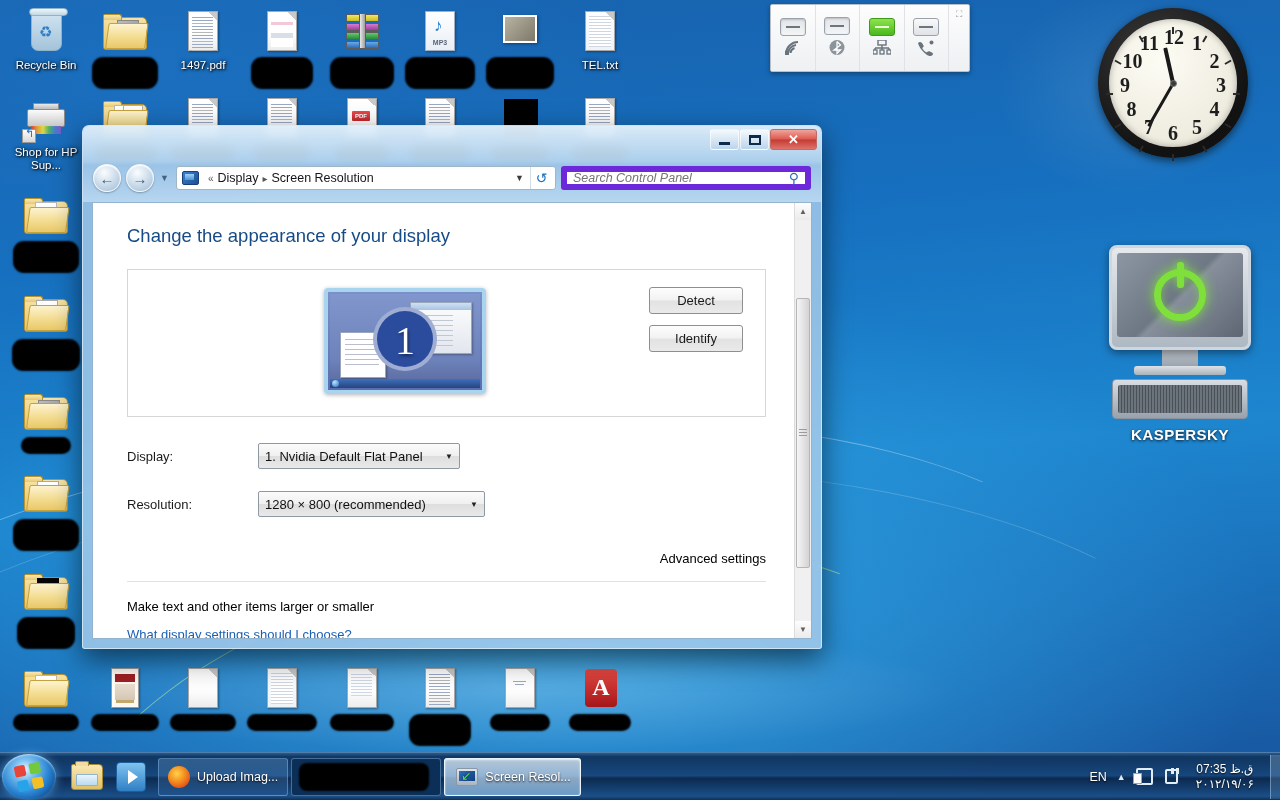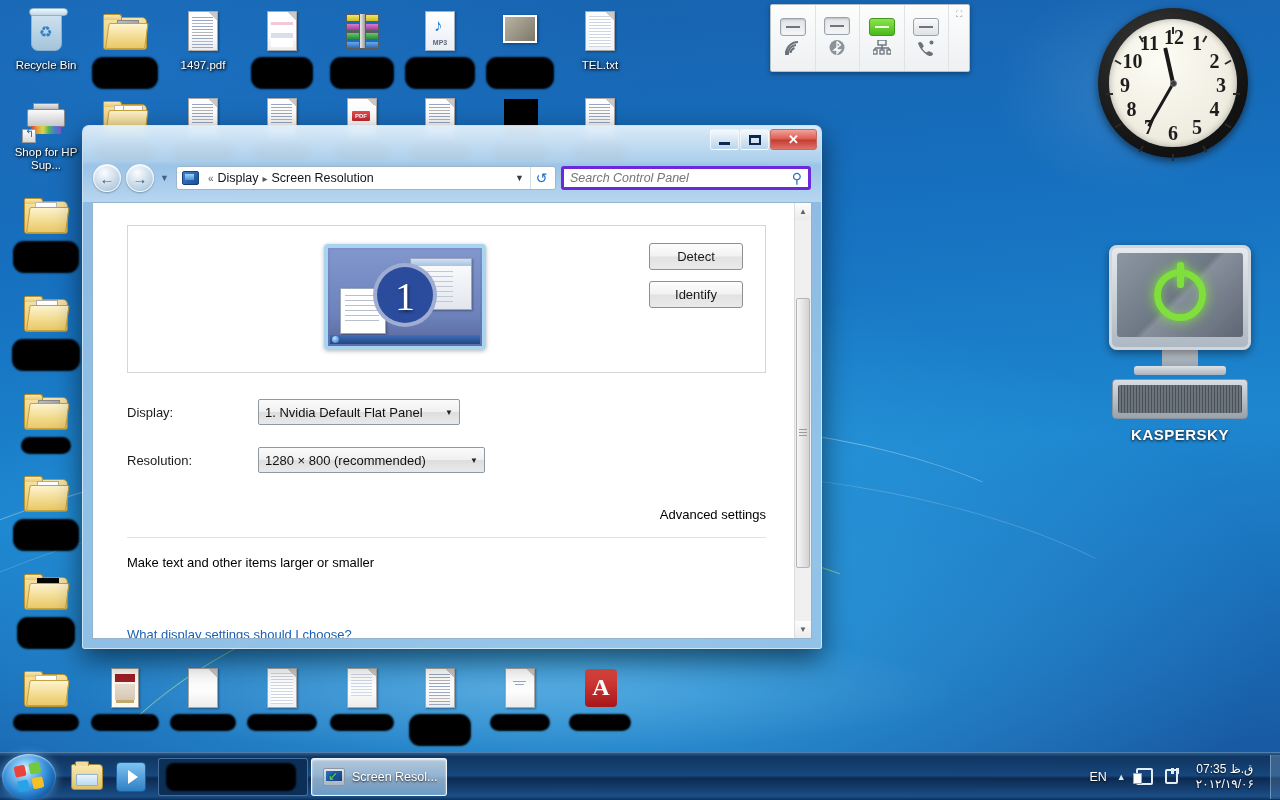--- a/index.html
+++ b/index.html
@@ -226,21 +226,21 @@
     display:flex; align-items:center; padding:0 3px; font-size:12.5px; color:#1b1b1b; }
   .addr-ico { width:17px; height:14px; margin:0 5px 0 2px; border-radius:2px;
     background:linear-gradient(135deg,#3f7fd0,#1b4f92); border:1px solid #15407a; position:relative; }
   .addr-ico:after { content:""; position:absolute; left:2px; top:2px; width:9px; height:6px;
     background:linear-gradient(180deg,#9fd2f5,#4a94d8); }
   .crumb { color:#14141a; }
   .crumb-sep { color:#555; margin:0 4px; font-size:10px; }
   .addr-caret { margin-left:auto; font-size:9px; color:#3b3b3b; padding:0 6px; }
   .addr-refresh { width:22px; height:22px; display:flex; align-items:center; justify-content:center;
     color:#1a6fc4; font-size:14px; border-left:1px solid #d2dde6; }
-  .searchbox { width:250px; height:24px; background:#fff; border:3px solid #6d28d9; border-radius:3px;
+  .searchbox { width:250px; height:24px; background:#fff; border:6px solid #6d28d9; border-radius:3px;
     display:flex; align-items:center; padding:0 6px; }
   .searchbox input { border:none; outline:none; flex:1; font-size:12.5px; font-style:italic;
     color:#8a8a8a; font-family:"Liberation Sans", sans-serif; background:transparent; }
   .search-ico { color:#2a6fb8; font-size:14px; }
 
   .content { position:absolute; left:9px; top:76px; right:9px; bottom:9px;
     background:#fff; border:1px solid #93b4cc; overflow:hidden; }
   .scroll-track { position:absolute; right:0; top:0; bottom:0; width:17px;
     background:#f0f0f0; border-left:1px solid #dcdcdc; }
   .sc-arrow { height:17px; display:flex; align-items:center; justify-content:center;
@@ -852,20 +852,21 @@
     </div>
 
     <div class="searchbox">
       <input type="text" placeholder="Search Control Panel" style="">
       <span class="search-ico">⚲</span>
     </div>
   </div>
 
   <div class="content">
     <div class="pane">
+      <div class="h1">Change the appearance of your display</div>
 
       <div class="preview-box">
         <div class="monitor-prev">
           <div class="mp-inner">
             <div class="mp-win">
               <i style="top:12px"></i>
                 <i style="top:17px"></i>
                 <i style="top:22px"></i>
               <i style="top:27px"></i>
                 <i style="top:32px"></i>
@@ -943,20 +944,24 @@
   <div class="quicklaunch">
     <div class="ql">
       <div class="ql-explorer"></div>
     </div>
     <div class="ql">
       <div class="ql-wmp"></div>
     </div>
   </div>
 
   <div class="tasks" id="tasks">
+      <div class="task">
+        <div class="fox"></div>
+        <span class="task-lbl">Upload Imag...</span>
+      </div>
       <div class="task" style="width: 150px; background: rgb(12, 47, 87);">
         <span class="redact" style="width:126px;height:24px;border-radius:6px"></span>
       </div>
       <div class="task active">
         <div class="mon-ico"></div>
         <span class="task-lbl">Screen Resol...</span>
       </div>
     </div>
 
   <div class="tray">

